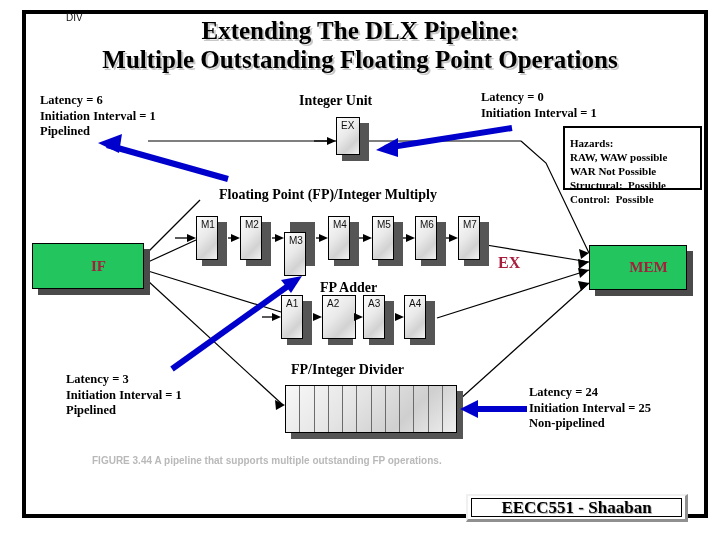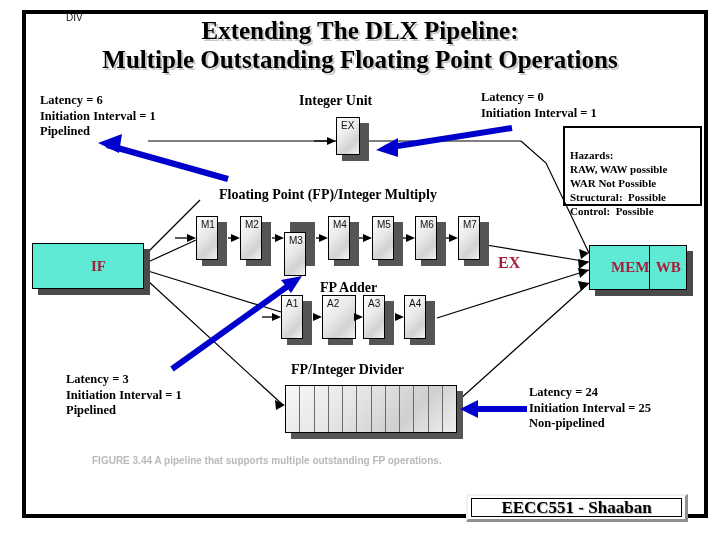--- a/index.html
+++ b/index.html
@@ -56,25 +56,25 @@
     font-size: 14px;
     color: #000000;
     white-space: nowrap;
   }
   
   #hazards {
     position: absolute;
     left: 563px;
     top: 126px;
     width: 139px;
-    height: 80px;
+    height: 64px;
     border: 2px solid #000000;
     background: #ffffff;
     box-sizing: border-box;
-    padding: 20px 0 0 5px;
+    padding: 8px 0 0 5px;
     font-family: "Liberation Serif", serif;
     font-weight: bold;
     font-size: 11px;
     line-height: 14px;
     color: #000000;
     white-space: pre;
   }
   
   .stage {
     position: absolute;
@@ -94,21 +94,21 @@
     letter-spacing: 0px;
   }
   .shadow3d {
     position: absolute;
     background: #555555;
     z-index: 4;
   }
   
   .regblock {
     position: absolute;
-    background: #5eead4;
+    background: #22c55e;
     border: 1px solid #000000;
     box-sizing: border-box;
     z-index: 6;
     display: flex;
     padding-left: 21px;
   }
   .regblock .cell {
     flex: 1;
     display: flex;
     align-items: center;
@@ -361,21 +361,20 @@
   <div id="divlabel">DIV</div>
 
   <div class="regshadow" style="left:38px; top:249px; width:112px; height:46px;"></div>
   <div class="regblock" style="left:32px; top:243px; width:112px; height:46px;">
     <div class="cell">IF</div>
   </div>
 
   <div class="regshadow" style="left:595px; top:251px; width:98px; height:45px;"></div>
   <div class="regblock" style="left:589px; top:245px; width:98px; height:45px;">
     <div class="cell">MEM</div>
-    <div class="cell">WB</div>
   </div>
   <div class="exlabel" style="left:498px; top:254px;">EX</div>
 
   <svg class="overlay overlay-top">
     <g stroke="#000000" stroke-width="1.3" fill="none">
       <line x1="175" y1="238" x2="192" y2="238"></line>
       <line x1="228" y1="238" x2="236" y2="238"></line>
       <line x1="272" y1="238" x2="280" y2="238"></line>
       <line x1="316" y1="238" x2="324" y2="238"></line>
       <line x1="359" y1="238" x2="368" y2="238"></line>

